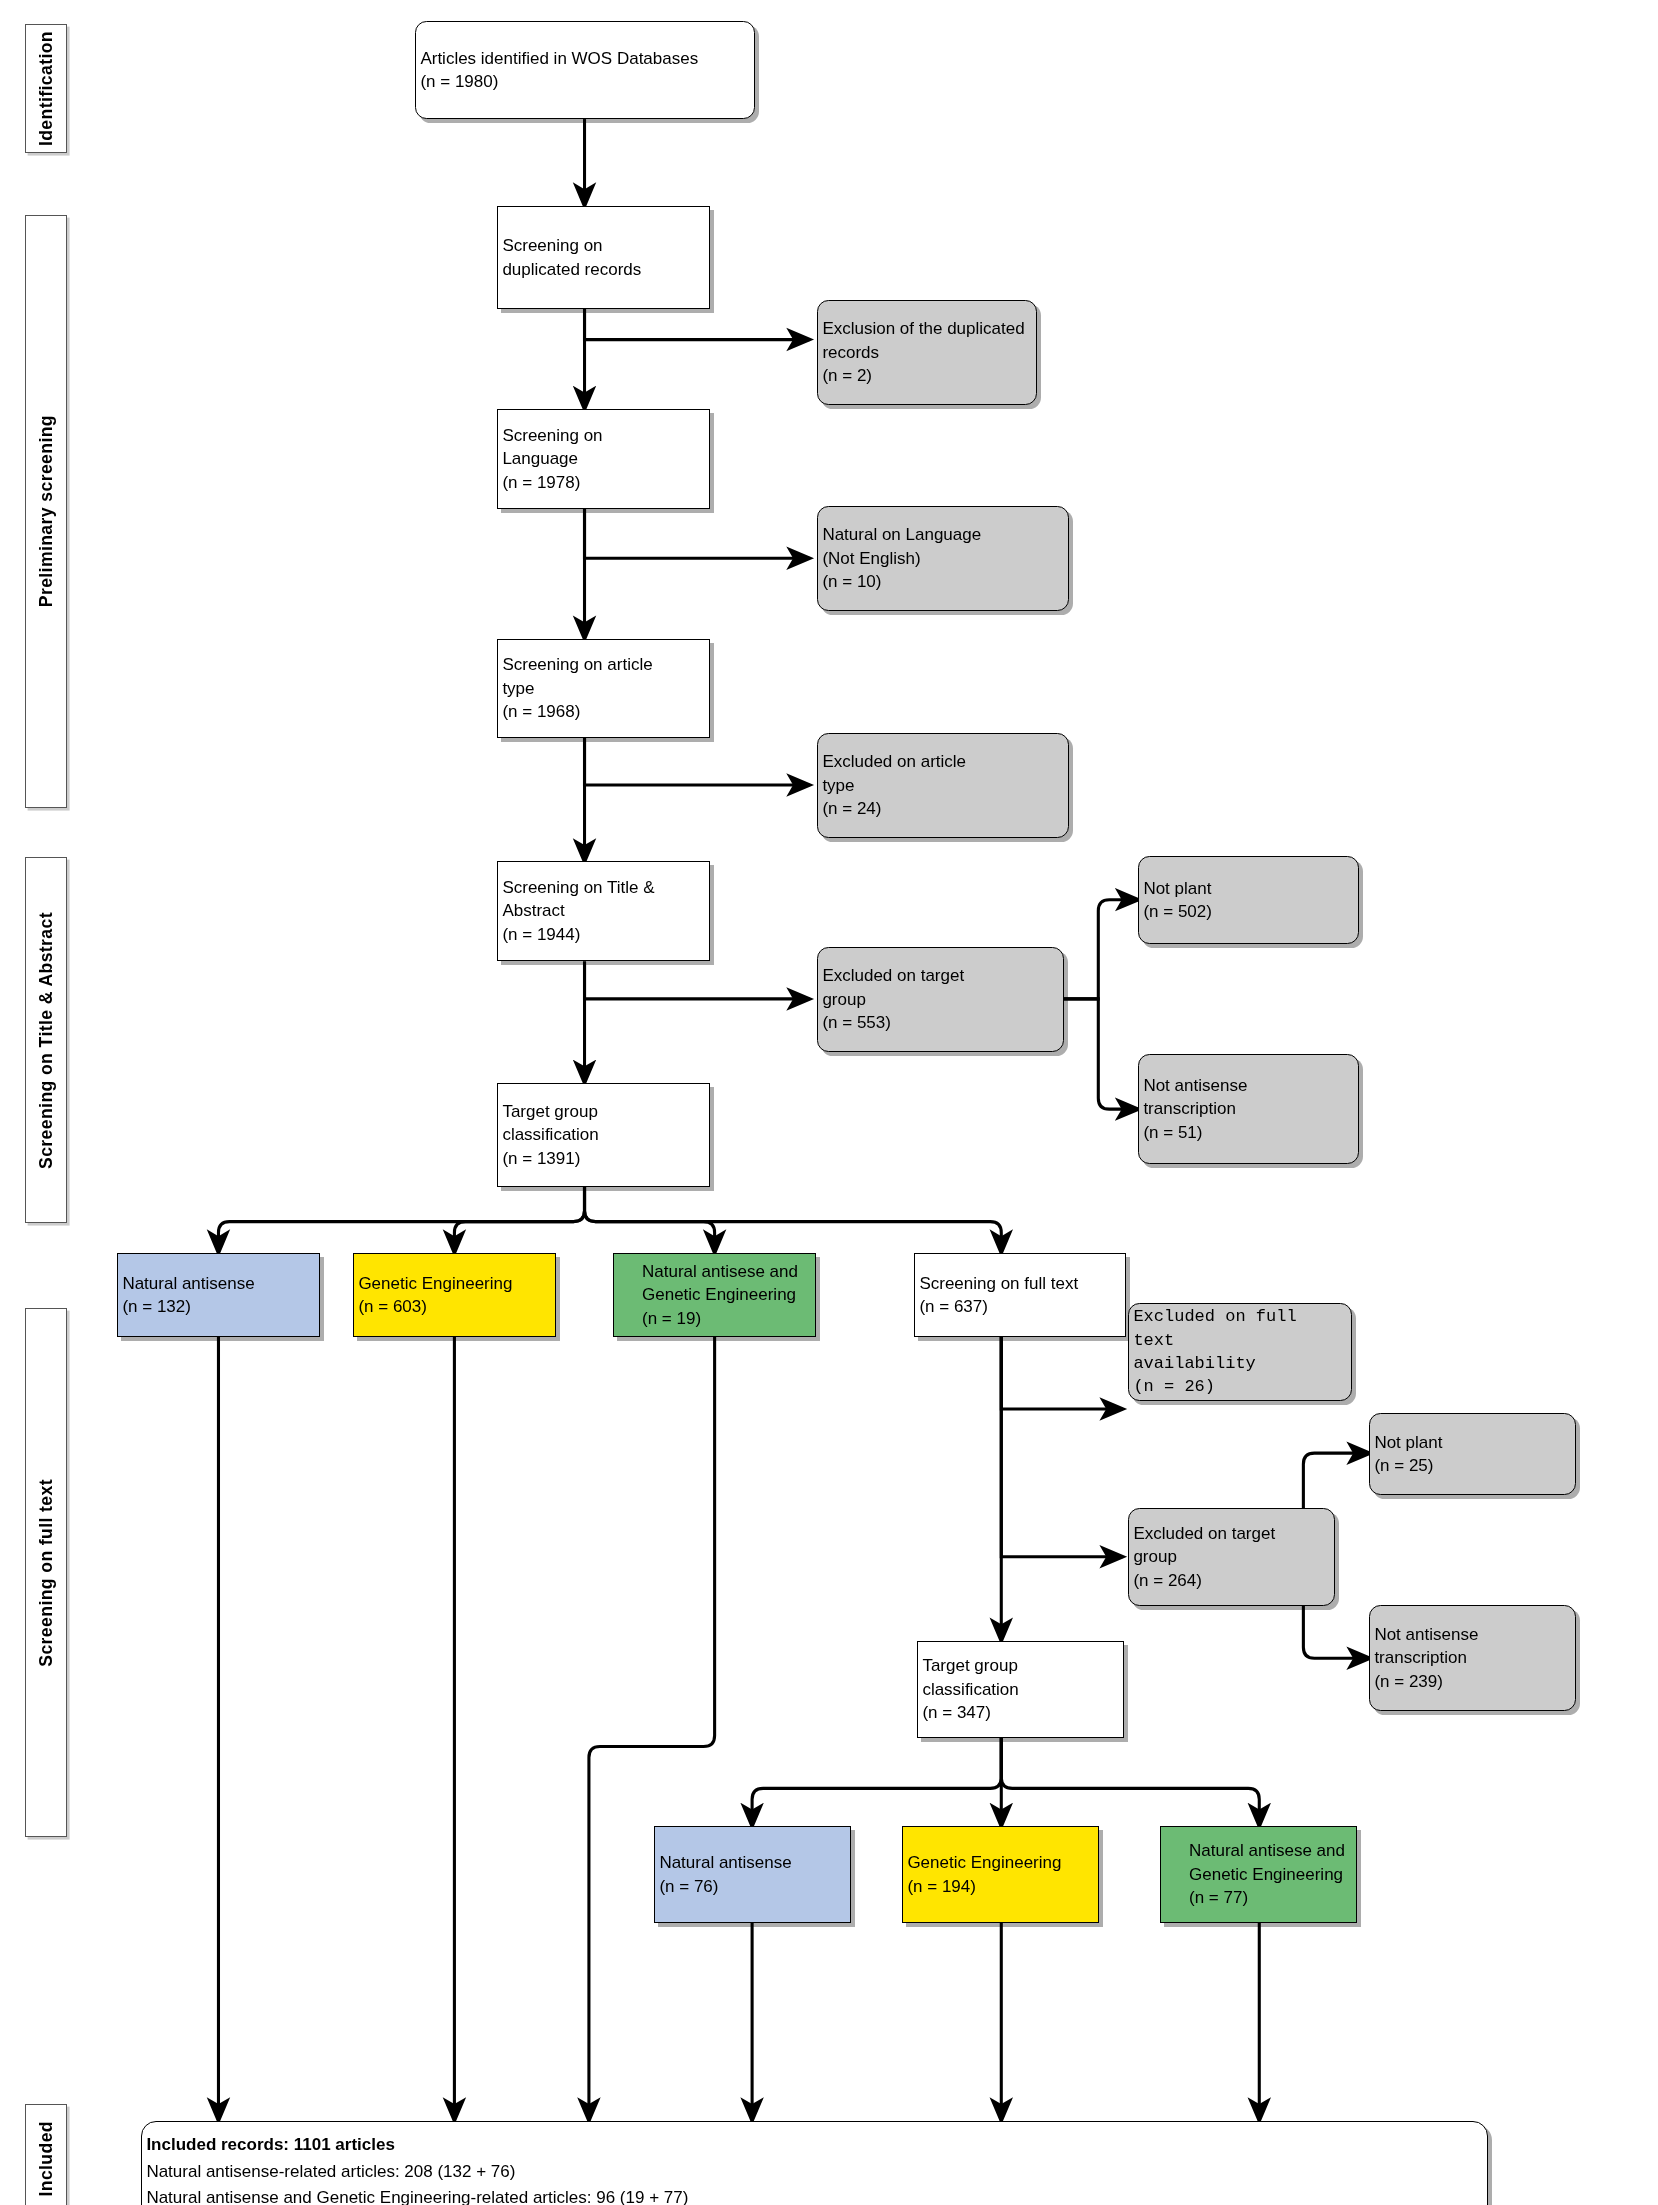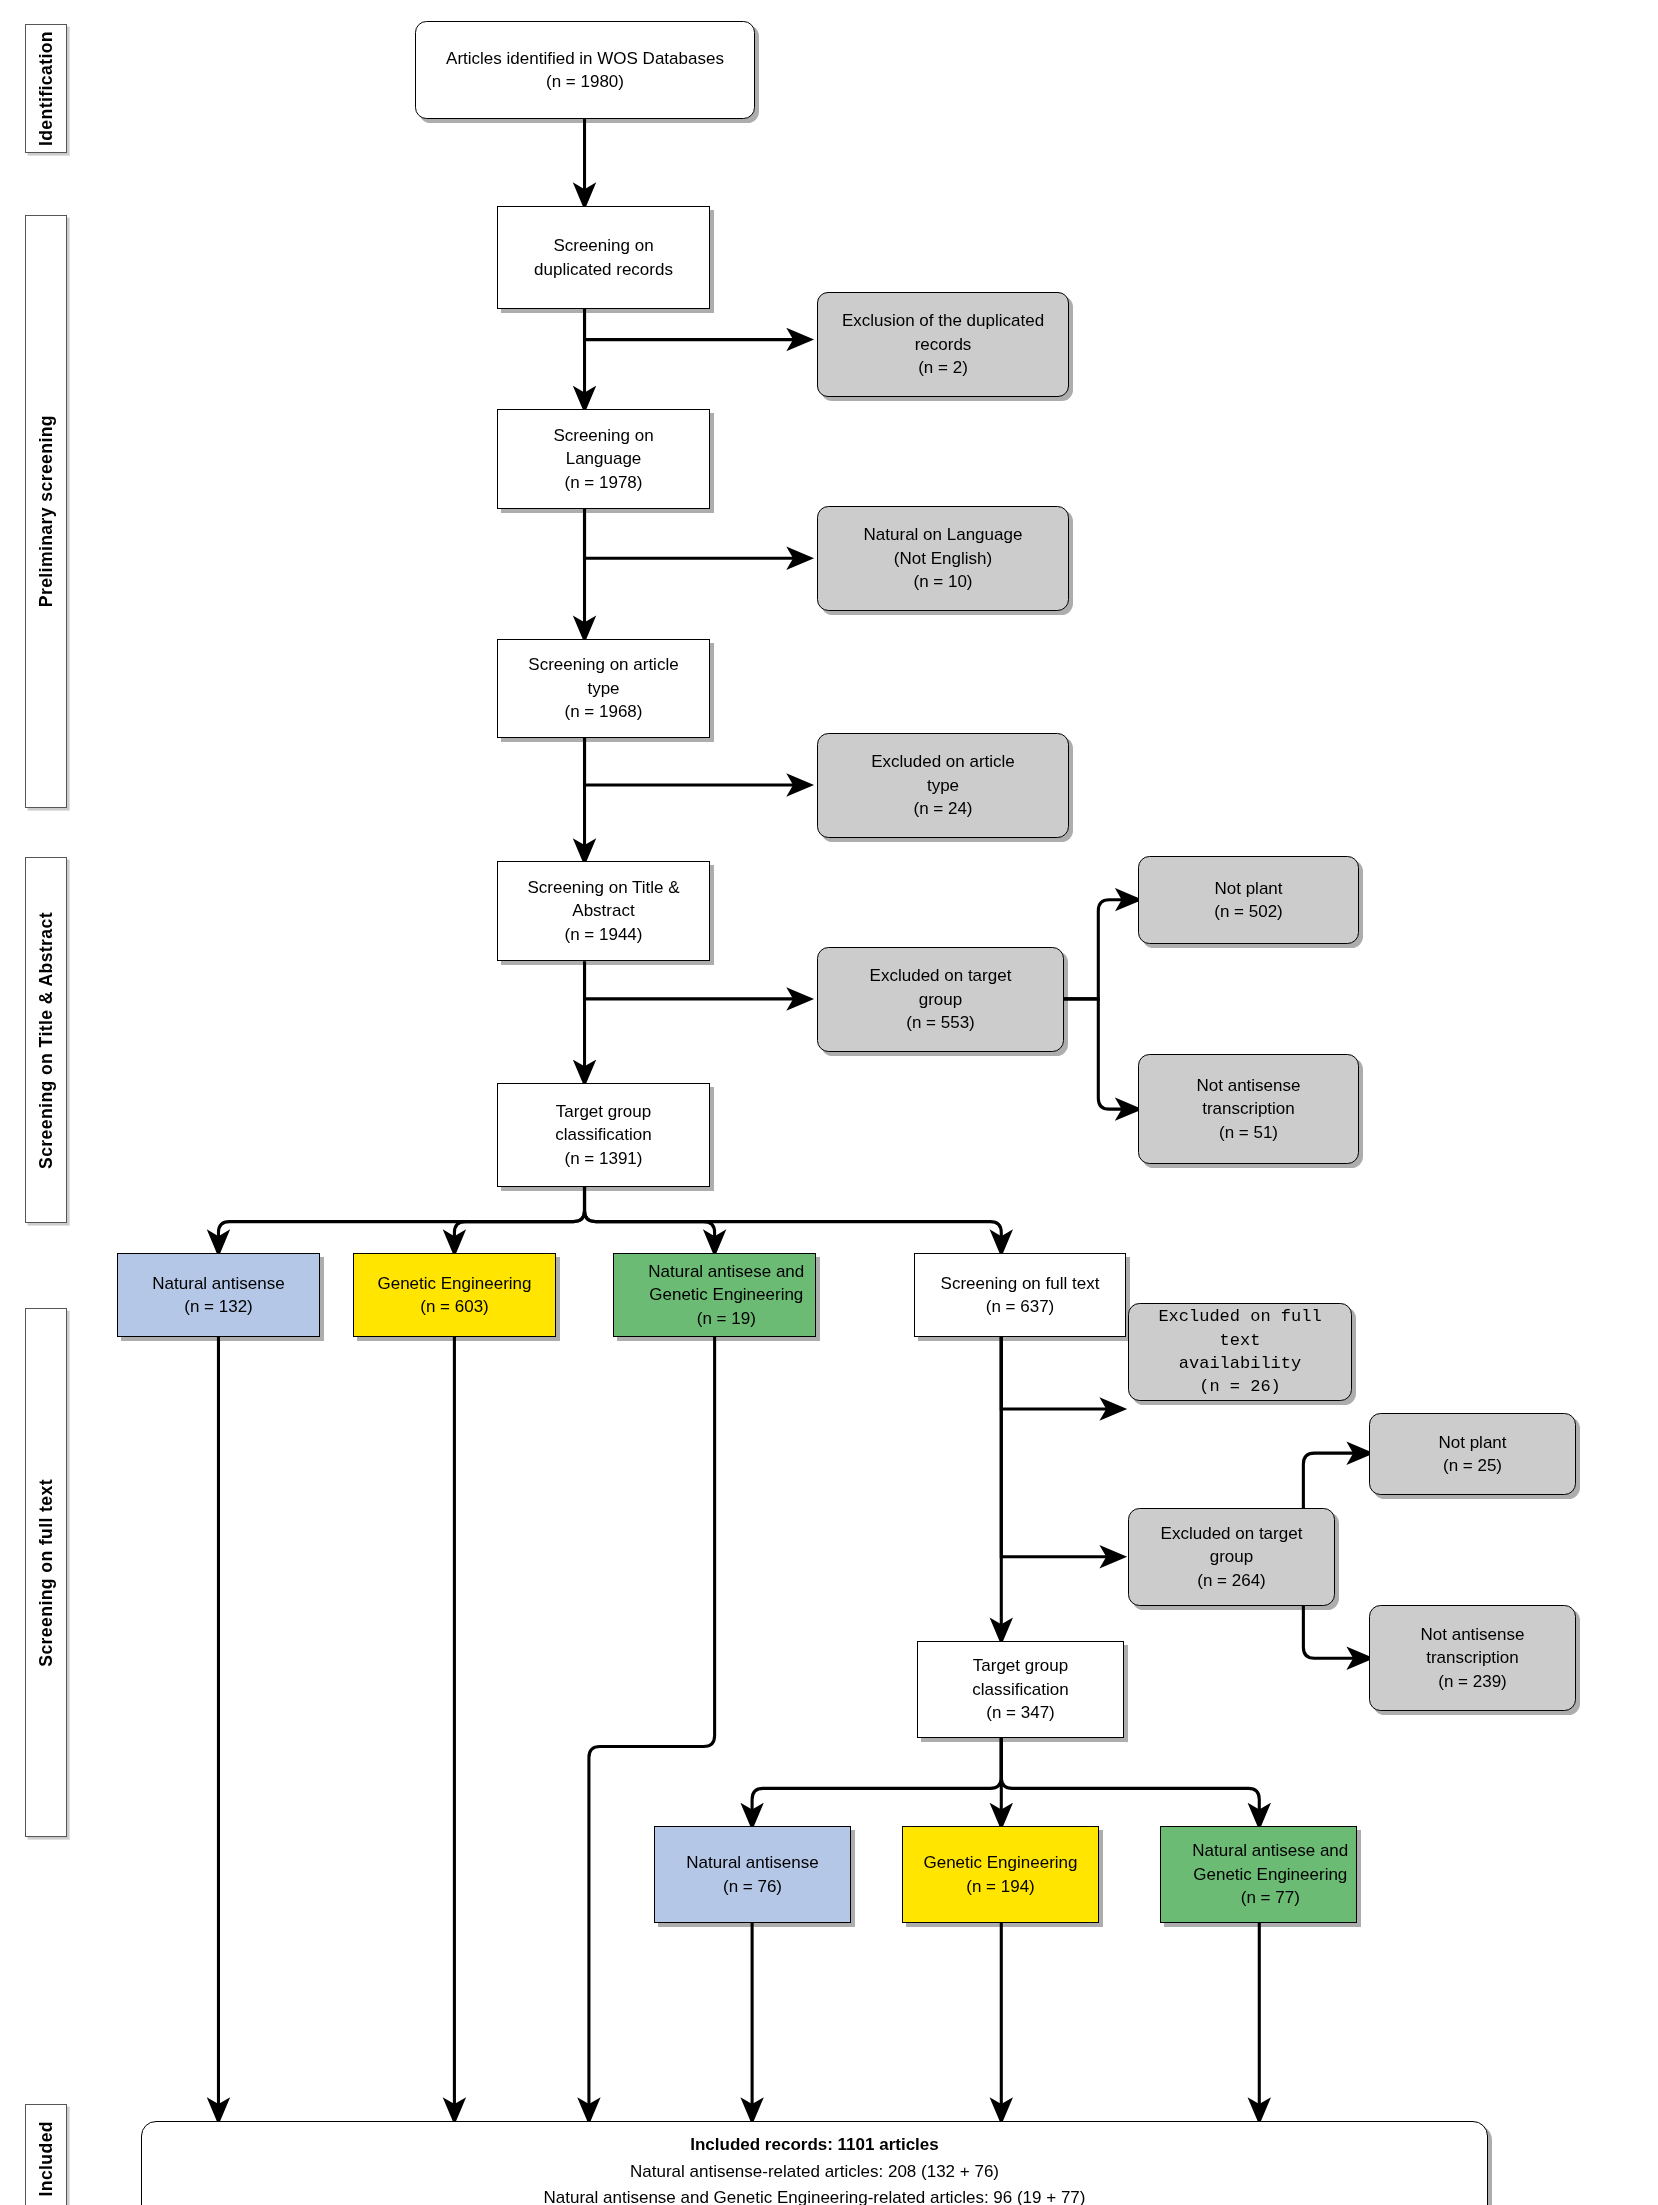--- a/index.html
+++ b/index.html
@@ -24,21 +24,21 @@
     letter-spacing:0.4px;
     white-space:nowrap;
     color:#000;
   }
 
   
   .node{
     position:absolute;
     box-sizing:border-box;
     display:flex;align-items:center;justify-content:center;
-    text-align:center;
+    text-align:left;
     font-size:17px;
     line-height:1.38;
     color:#000;
     padding:2.6px 4.4px;
   }
   .node .txt{width:100%;}
   .node .ln{display:block;}
 
   .process{
     background:#fff;border:1.8px solid #000;
@@ -152,21 +152,21 @@
     </div>
   </div>
 
   <div class="node process" style="left:478px;top:206px;width:213px;height:103px;">
     <div class="txt">
       <span class="ln">Screening on</span>
       <span class="ln">duplicated records</span>
     </div>
   </div>
 
-  <div class="node exclude" style="left:817px;top:292px;width:252px;height:105px;border-radius:11px;">
+  <div class="node exclude" style="left:817px;top:300px;width:220px;height:105px;">
     <div class="txt">
       <span class="ln">Exclusion of the duplicated</span>
       <span class="ln">records</span>
       <span class="ln">(n = 2)</span>
     </div>
   </div>
 
   <div class="node process" style="left:478px;top:409px;width:213px;height:100px;">
     <div class="txt">
       <span class="ln">Screening on</span>

